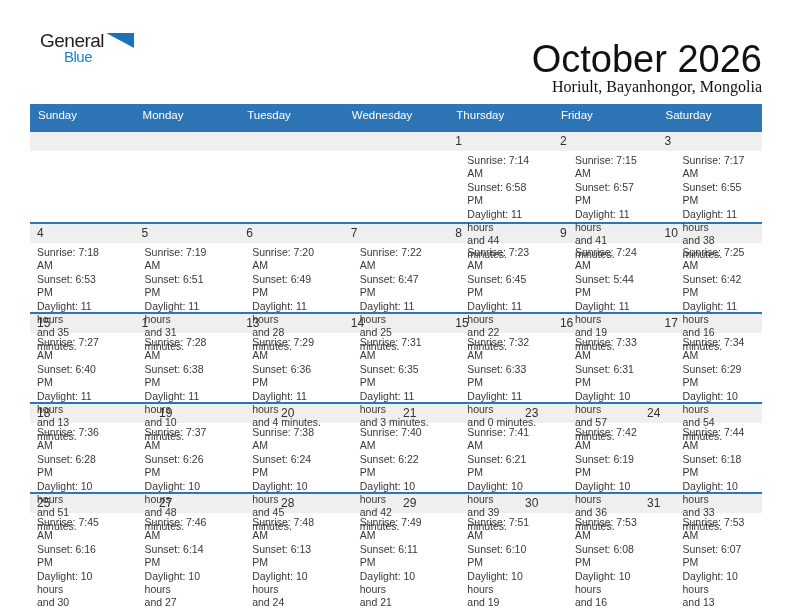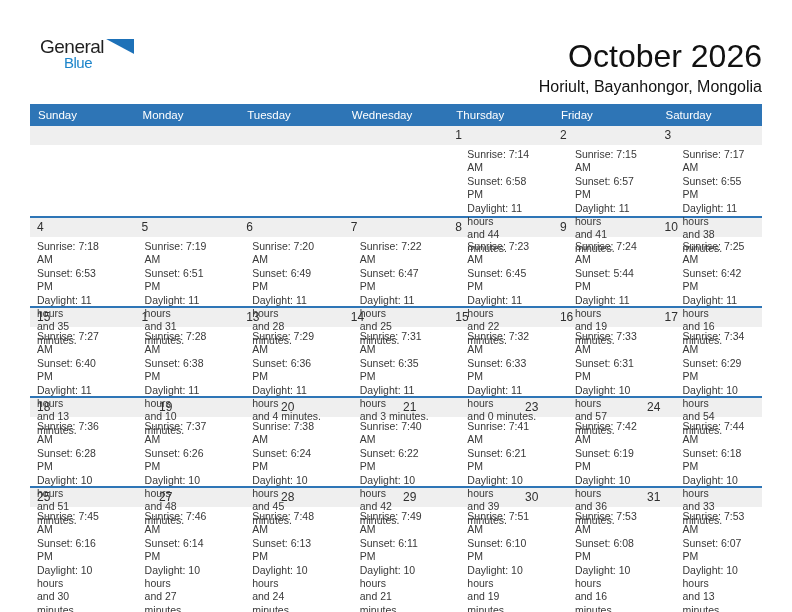--- a/index.html
+++ b/index.html
@@ -1,34 +1,34 @@
 <!DOCTYPE html>
 <html style="--accent: #2E75B6; --strip: #EFEFEF;"><head>
 <meta charset="utf-8">
 <style>
   :root { --accent:#2E75B6; --strip:#EFEFEF; }
   * { margin:0; padding:0; box-sizing:border-box; }
   body { background:#fff; font-family:"Liberation Sans", sans-serif; }
   .page { position:relative; width:792px; height:612px; background:#fff; overflow:hidden; }
 
   
-  .logo { position:absolute; left:40px; top:36px; }
+  .logo { position:absolute; left:40px; top:30px; }
   .logo-top { display:flex; align-items:flex-start; }
   .logo-general { font-size:19px; color:#1f1f1f; letter-spacing:-0.5px; }
   .logo-triangle { width:28px; height:15px; margin-left:2px; margin-top:3px;
                    background:#1D71B8; clip-path:polygon(0 0,100% 0,100% 100%); }
   .logo-blue { font-size:15px; color:#1B84CA; letter-spacing:-0.5px; margin-top:-4px; padding-left:24px; }
 
   
-  .title { position:absolute; top:38px; right:30px; font-size:32px; color:#111; }
-  .subtitle { position:absolute; top:78px; right:30px; font-size:16px; color:#111; }
+  .title { position:absolute; top:38px; right:30px; font-size:38px; color:#111; }
+  .subtitle { position:absolute; top:78px; right:30px; font-size:16px; color:#111;font-family:Liberation Serif, serif; }
 
   
   .calendar { position:absolute; left:30px; top:104px; width:732px; }
-  .weekday-row { display:flex; background:var(--accent); height:22px; }
+  .weekday-row { display:flex; background:var(--accent); height:28px; }
   .wd { flex:1; color:#fff; font-size:11.5px; line-height:22px; padding-left:8px; }
 
   .week-row { height:90px; background:#fff; }
   .week-row.bordered { border-top:2px solid var(--accent); }
   .num-strip { display:flex; background:var(--strip); height:19px; }
   .num-cell { flex:1; font-size:12px; color:#2f2f2f; padding:2px 0 0 7px; }
   .details-row { display:flex;gap:21px; }
   .detail-cell { flex:1; padding:3px 6px 0 7px; }
   .line { font-size:10.5px; line-height:13.4px; color:#383838; }
 </style>

